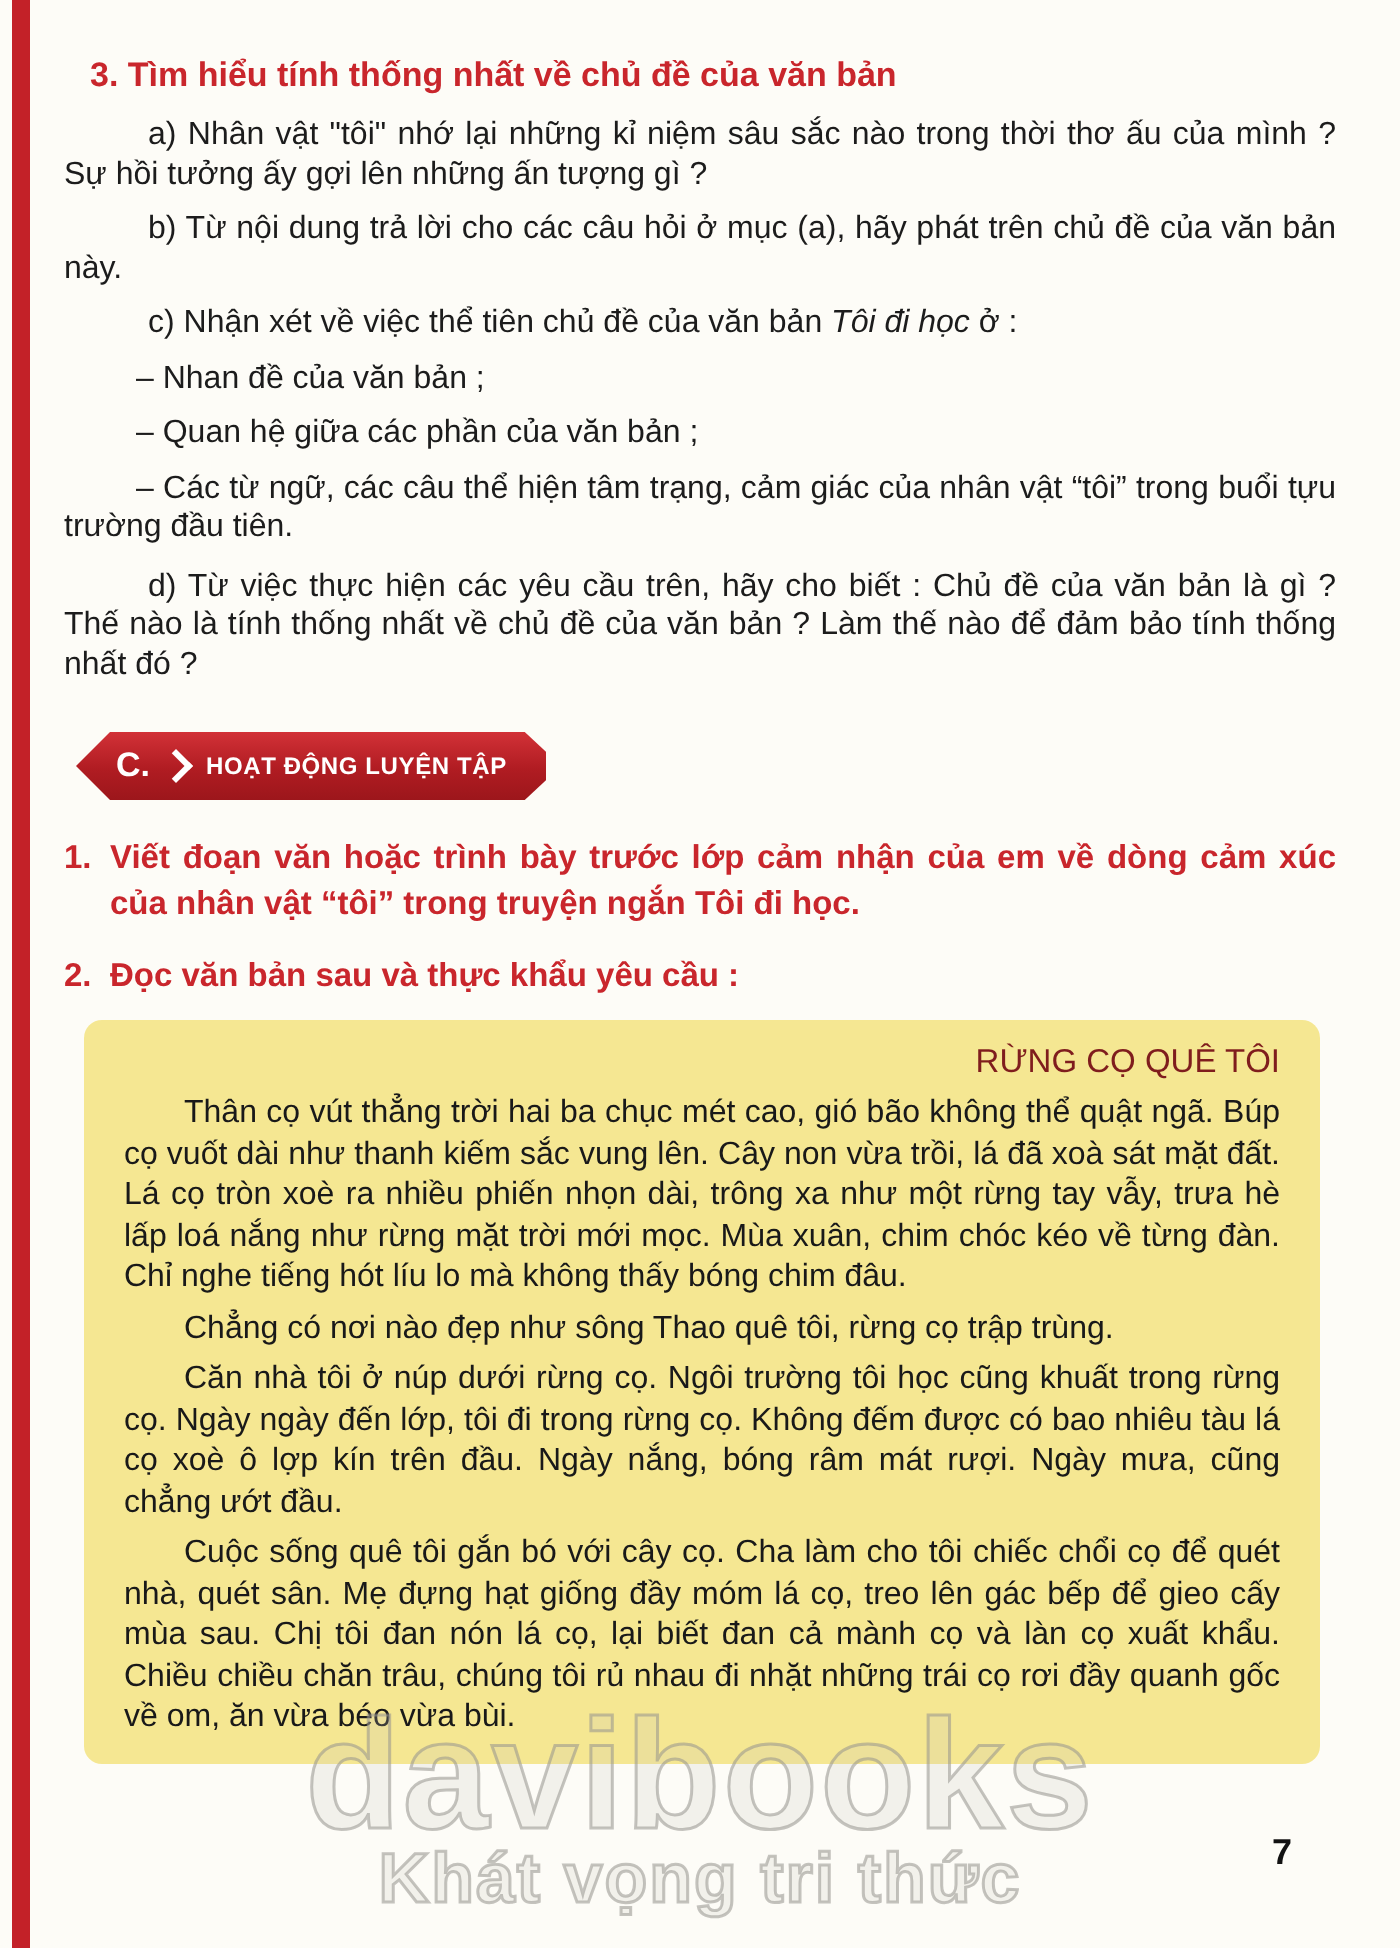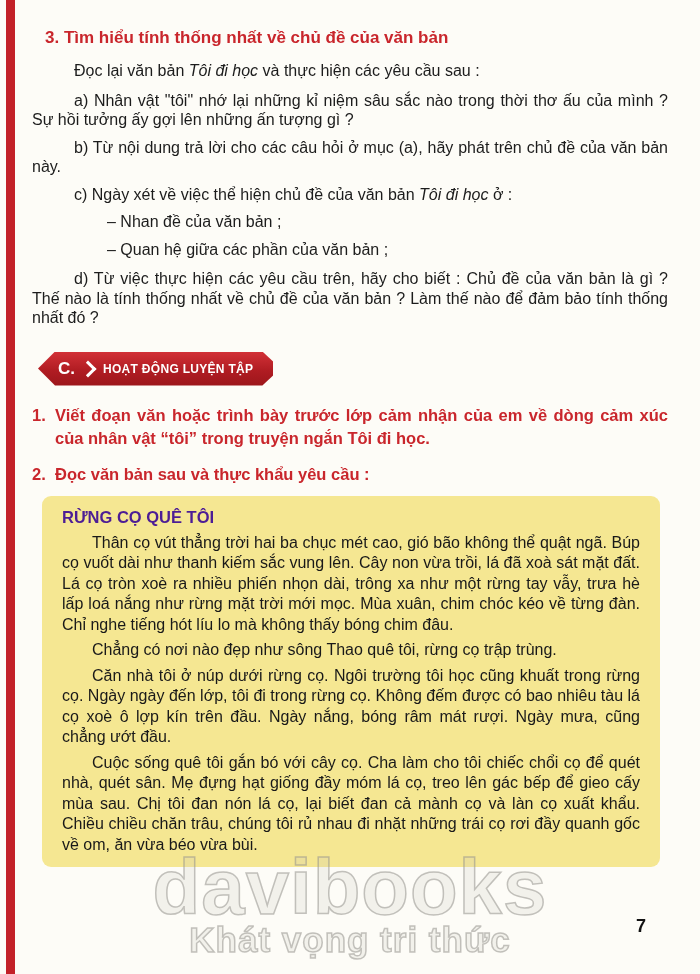--- a/index.html
+++ b/index.html
@@ -10,21 +10,21 @@
     color:#1c1c1c;
   }
   .edge-bar { position:absolute; left:6px; top:0; width:9px; height:974px; background:#c32128; }
   .content { position:absolute; left:32px; top:28px; width:636px; }
 
   .sec-heading { margin:0 0 0 13px; font-size:17px; line-height:20px; font-weight:bold; color:#c9262c; }
 
   .para { margin:10px 0 0 0; font-size:16px; line-height:19.5px; text-align:justify; text-indent:42px; }
   .para.first { margin-top:13px; }
   .para.tight { margin-top:8px; }
-  .para.dash { text-indent:36px;margin-left:39px; }
+  .para.dash { text-indent:36px; }
 
   .banner {
     display:inline-flex; align-items:center; margin:24px 0 0 6px; height:34px;
     padding:0 20px 0 10px; color:#fff;
     background:linear-gradient(180deg,#d23137 0%,#b01c22 55%,#9c161b 100%);
     clip-path:polygon(0 50%, 17px 0, calc(100% - 11px) 0, 100% 30%, 100% 70%, calc(100% - 11px) 100%, 17px 100%);
   }
   .b-letter { font-weight:bold; font-size:17px; margin-left:10px; }
   .b-chev { width:9px; height:9px; border-top:3px solid #fff; border-right:3px solid #fff; transform:rotate(45deg); margin:0 9px 0 7px; }
   .b-label { font-weight:bold; font-size:12px; letter-spacing:0.3px; }
@@ -32,47 +32,47 @@
   .ex { display:flex; margin-top:18px; color:#c9262c; font-weight:bold; font-size:16.5px; line-height:23px; }
   .ex + .ex { margin-top:13px; }
   .ex-num { flex:0 0 23px; }
   .ex-text { flex:1; text-align:justify; }
 
   .reading-box {
     margin:10px 0 0 10px; width:618px; box-sizing:border-box;
     background:#f5e792; border-radius:9px;
     padding:10px 20px 12px 20px;
   }
-  .rb-title { text-align:left; font-weight:bold; font-size:16.5px; line-height:22px; color:#4c1d95; }
+  .rb-title { text-align:right; font-weight:normal; font-size:16.5px; line-height:22px; color:#7f1d1d; }
   .rb-para { margin:5px 0 0 0; font-size:16px; line-height:20.5px; text-align:justify; text-indent:30px; color:#191919; }
 
   .wm { position:absolute; left:0; right:0; text-align:center; pointer-events:none;
         font-weight:bold; color:rgba(200,198,192,0.20);
         -webkit-text-stroke:1.5px rgba(150,148,142,0.55); z-index:5; }
   .wm1 { top:842px; font-size:78px; letter-spacing:1px; }
   .wm2 { top:920px; font-size:35px; letter-spacing:1px;text-align:center; }
 
   .page-num { position:absolute; right:54px; top:916px; font-size:18px; font-weight:bold; color:#121212; }
 </style>
 </head>
 <body>
 
 <div class="page">
   <div class="edge-bar"></div>
 
   <div class="content">
     <h2 class="sec-heading">3. Tìm hiểu tính thống nhất về chủ đề của văn bản</h2>
 
-    <p class="para first"><span>Đọc lại văn bản </span><span style="font-style: italic;">Tôi đi học</span><span> và thực hiện các yêu cầu sau :</span></p>
     <p class="para">a) Nhân vật "tôi" nhớ lại những kỉ niệm sâu sắc nào trong thời thơ ấu của mình ? Sự hồi tưởng ấy gợi lên những ấn tượng gì ?</p>
     <p class="para tight">b) Từ nội dung trả lời cho các câu hỏi ở mục (a), hãy phát trên chủ đề của văn bản này.</p>
-    <p class="para tight"><span>c) Ngày xét về việc thể hiện chủ đề của văn bản </span><span style="font-style: italic;">Tôi đi học</span><span> ở :</span></p>
+    <p class="para tight"><span>c) Nhận xét về việc thể tiên chủ đề của văn bản </span><span style="font-style: italic;">Tôi đi học</span><span> ở :</span></p>
 
     <p class="para tight dash">– Nhan đề của văn bản ;</p>
     <p class="para tight dash">– Quan hệ giữa các phần của văn bản ;</p>
+    <p class="para tight dash">– Các từ ngữ, các câu thể hiện tâm trạng, cảm giác của nhân vật “tôi” trong buổi tựu trường đầu tiên.</p>
 
     <p class="para">d) Từ việc thực hiện các yêu cầu trên, hãy cho biết : Chủ đề của văn bản là gì ? Thế nào là tính thống nhất về chủ đề của văn bản ? Làm thế nào để đảm bảo tính thống nhất đó ?</p>
 
     <div class="banner">
       <span class="b-letter">C.</span>
       <span class="b-chev"></span>
       <span class="b-label">HOẠT ĐỘNG LUYỆN TẬP</span>
     </div>
 
     <div class="ex">

